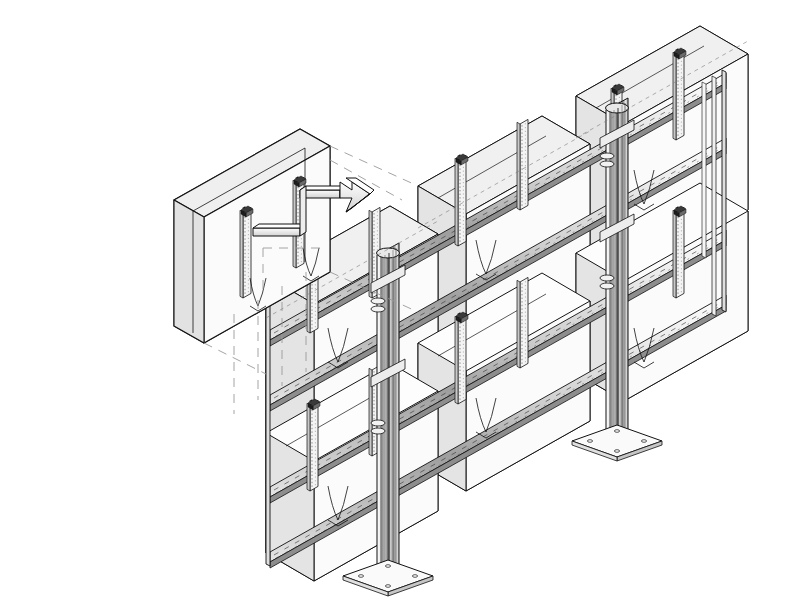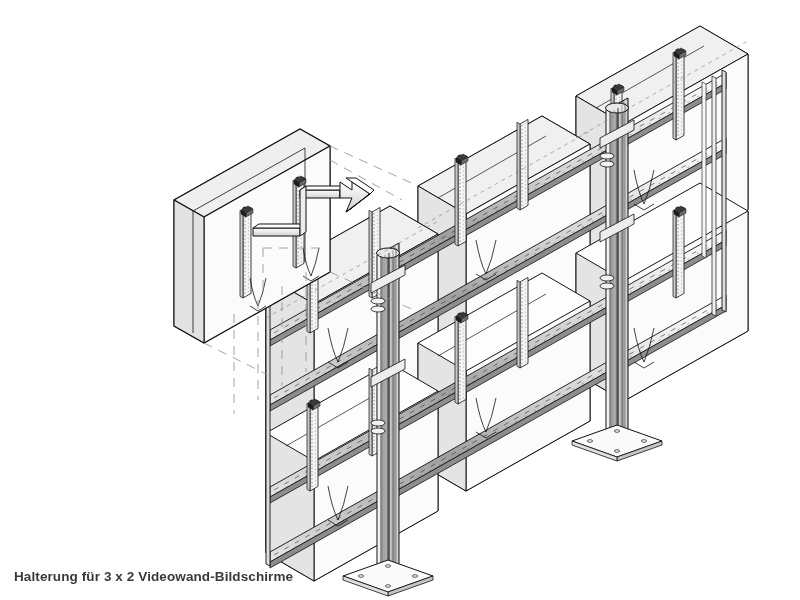--- a/index.html
+++ b/index.html
@@ -354,15 +354,14 @@
     </g>
 
     <g stroke="#7a7a7a" stroke-width="0.6" fill="none" stroke-dasharray="4 4">
       <path d="M418,228 L590,131"></path>
       <path d="M576,138 L748,41"></path>
       <path d="M266,318 L438,221"></path>
     </g>
 
   </svg>
 
-  <div class="caption">Halterung für 3 x 2 Videowand-Bildschirme</div>
 
 </div>
 
 </body></html>

